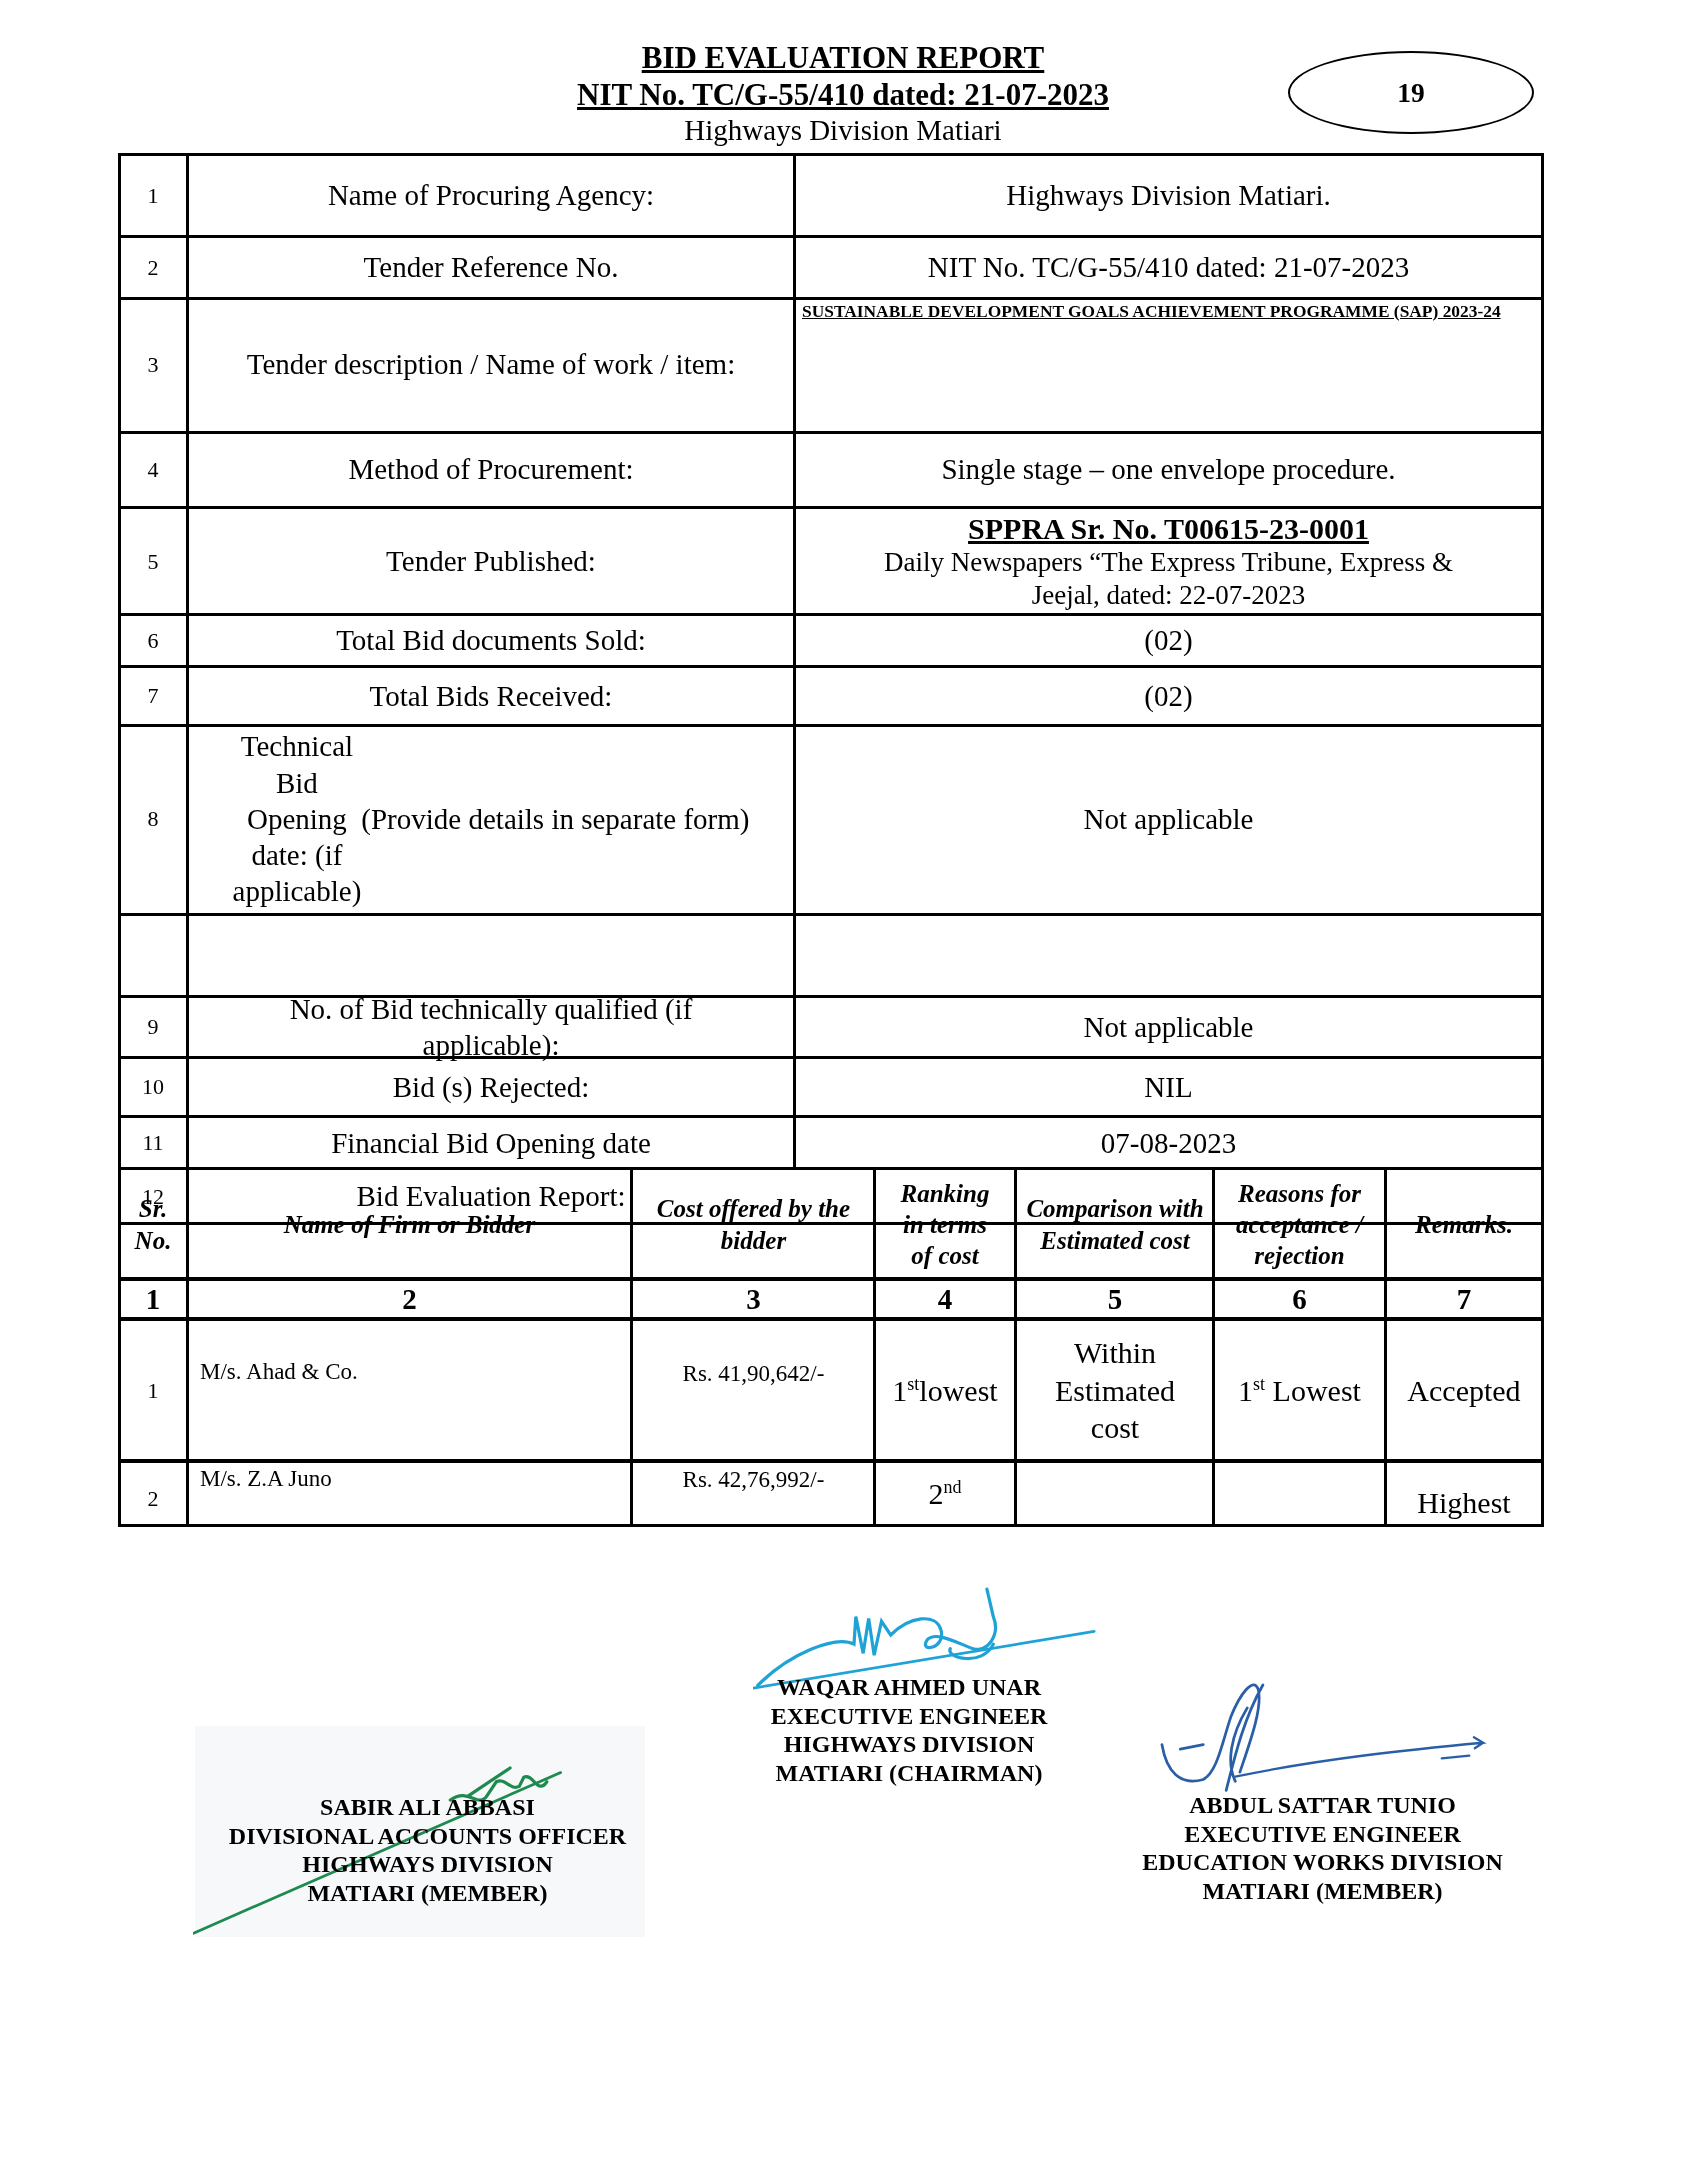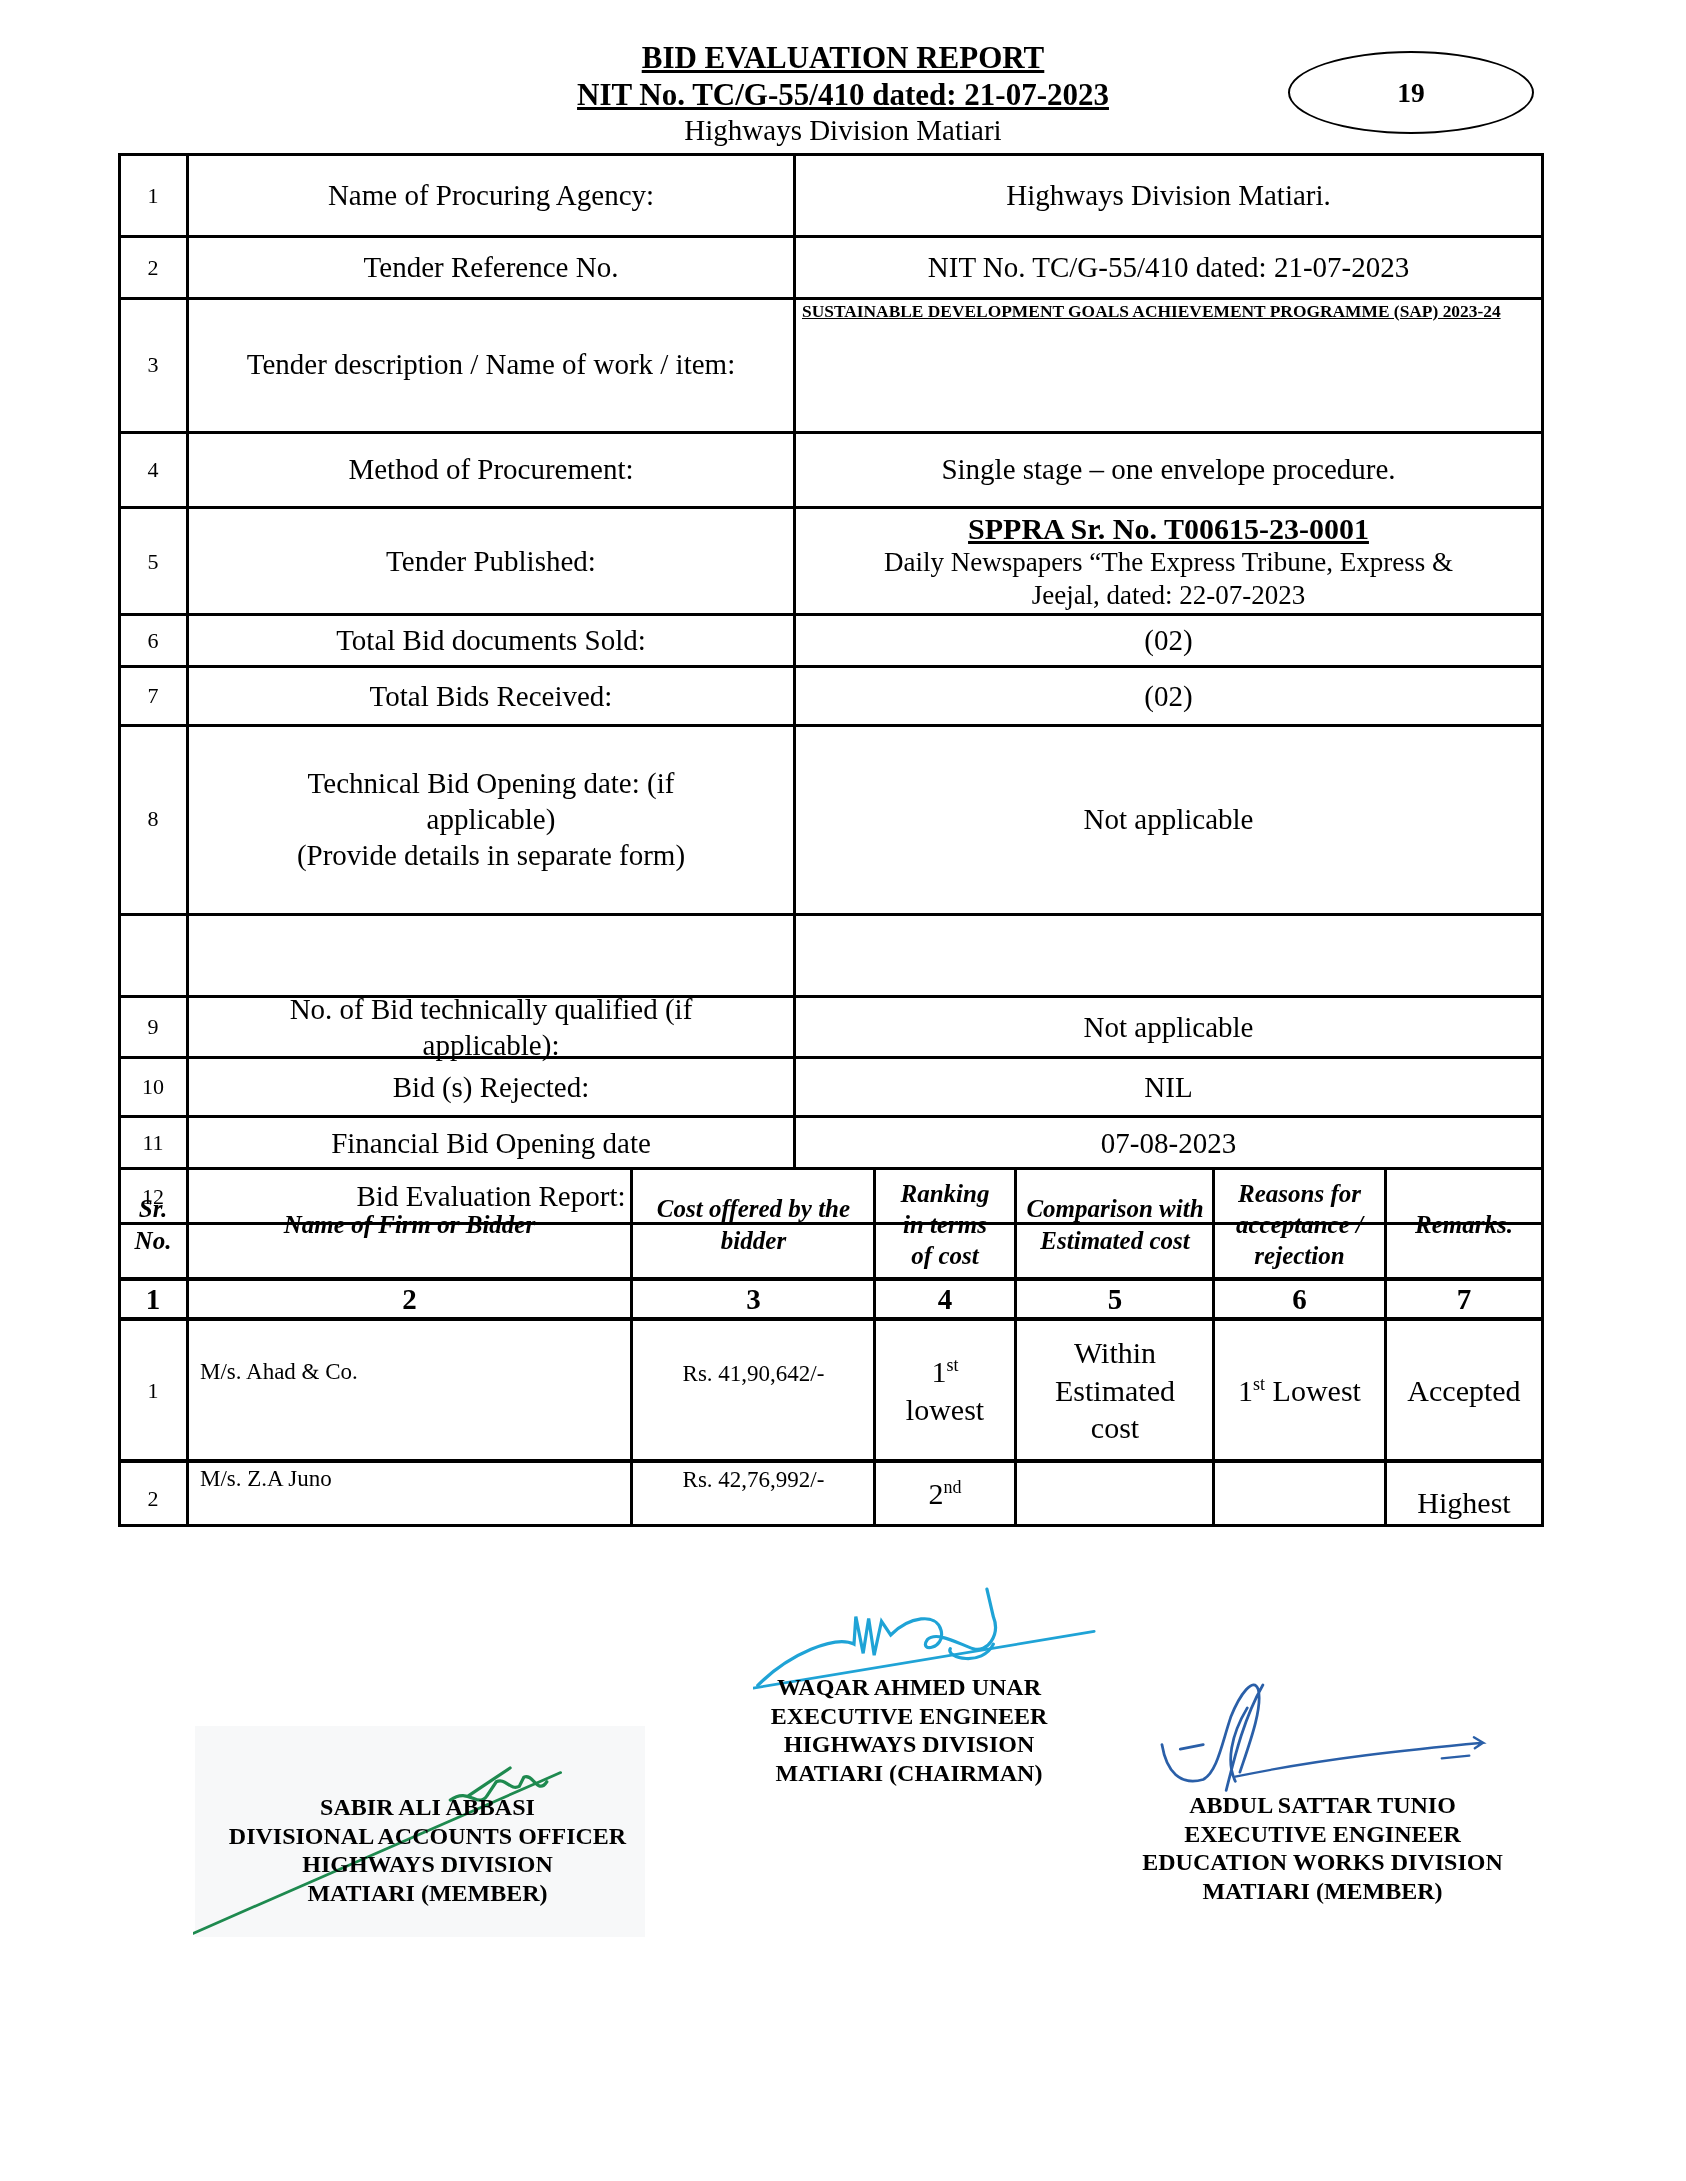--- a/index.html
+++ b/index.html
@@ -94,21 +94,21 @@
 
 <div class="cell num" style="left:120px; top:616px; width:66px; height:49px;">6</div>
 <div class="cell lbl" style="left:189px; top:616px; width:604px; height:49px;">Total Bid documents Sold:</div>
 <div class="cell val" style="left:796px; top:616px; width:745px; height:49px;">(02)</div>
 
 <div class="cell num" style="left:120px; top:668px; width:66px; height:56px;">7</div>
 <div class="cell lbl" style="left:189px; top:668px; width:604px; height:56px;">Total Bids Received:</div>
 <div class="cell val" style="left:796px; top:668px; width:745px; height:56px;">(02)</div>
 
 <div class="cell num" style="left:120px; top:726px; width:66px; height:186px;">8</div>
-<div class="cell lbl" style="left:189px; top:726px; width:604px; height:186px; flex-direction:column; padding:0 113px;">
+<div class="cell lbl" style="left:189px; top:726px; width:604px; height:186px; padding:0 113px;">
   <span>Technical Bid Opening date: (if applicable)</span>
   <span style="white-space:nowrap;">(Provide details in separate form)</span>
 </div>
 <div class="cell val" style="left:796px; top:726px; width:745px; height:186px;">Not applicable</div>
 
 <div class="cell num" style="left:120px; top:998px; width:66px; height:58px;">9</div>
 <div class="cell lbl" style="left:189px; top:998px; width:604px; height:58px; padding:0 83px;">No. of Bid technically qualified (if applicable):</div>
 <div class="cell val" style="left:796px; top:998px; width:745px; height:58px;">Not applicable</div>
 
 <div class="cell num" style="left:120px; top:1059px; width:66px; height:56px;">10</div>
@@ -149,21 +149,21 @@
 <div class="cell col-n" style="left:633px; top:1281px; width:241px; height:36px;">3</div>
 <div class="cell col-n" style="left:876px; top:1281px; width:138px; height:36px;">4</div>
 <div class="cell col-n" style="left:1017px; top:1281px; width:196px; height:36px;">5</div>
 <div class="cell col-n" style="left:1215px; top:1281px; width:169px; height:36px;">6</div>
 <div class="cell col-n" style="left:1387px; top:1281px; width:154px; height:36px;">7</div>
 
 <div>
   <div class="cell num" style="left:120px; top:1321px; width:66px; height:139px;">1</div>
   <div class="abs data-s" style="left:200px; top:1359px; width:422px;">M/s. Ahad &amp; Co.</div>
   <div class="abs data-s" style="left:633px; top:1361px; width:241px; text-align:center;">Rs. 41,90,642/-</div>
-  <div class="cell data-l" style="left:876px; top:1321px; width:138px; height:139px; flex-direction:column;">
+  <div class="cell data-l" style="left:876px; top:1321px; width:138px; height:139px; flex-direction:row;">
     <span><span>1</span><sup>st</sup></span>
     <span>lowest</span>
   </div>
   <div class="cell data-l" style="left:1017px; top:1321px; width:196px; height:139px; padding:0 22px;">Within Estimated cost</div>
   <div class="cell data-l" style="left:1215px; top:1321px; width:169px; height:139px; padding:0;">
     <span><span>1</span><sup>st</sup>&nbsp;<span>Lowest</span></span>
   </div>
   <div class="cell data-l" style="left:1387px; top:1321px; width:154px; height:139px; padding:3px;">Accepted</div>
 </div>
 

